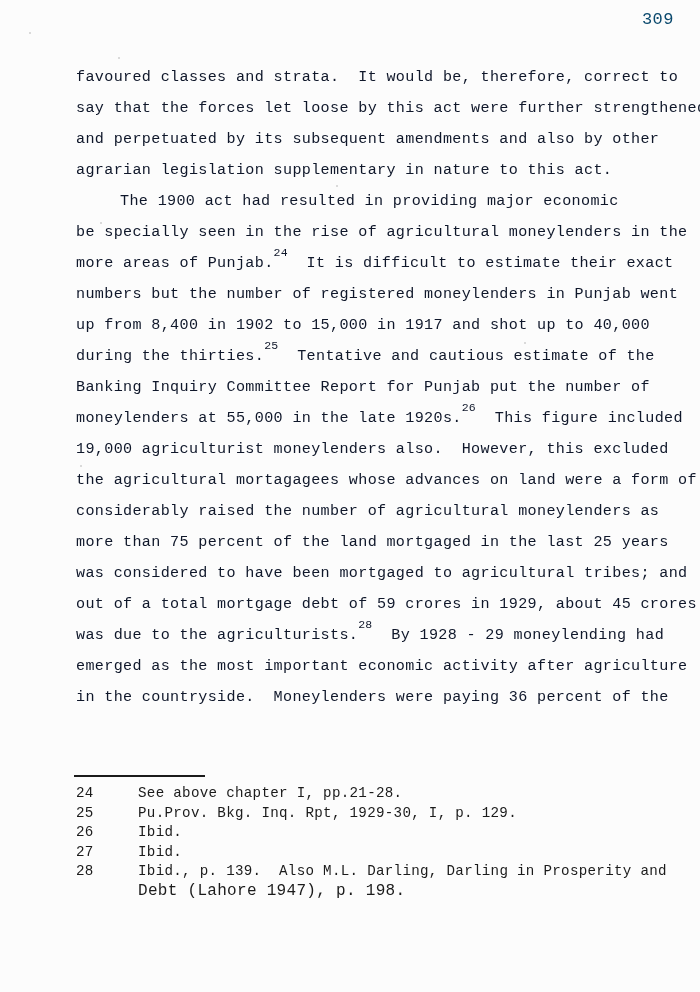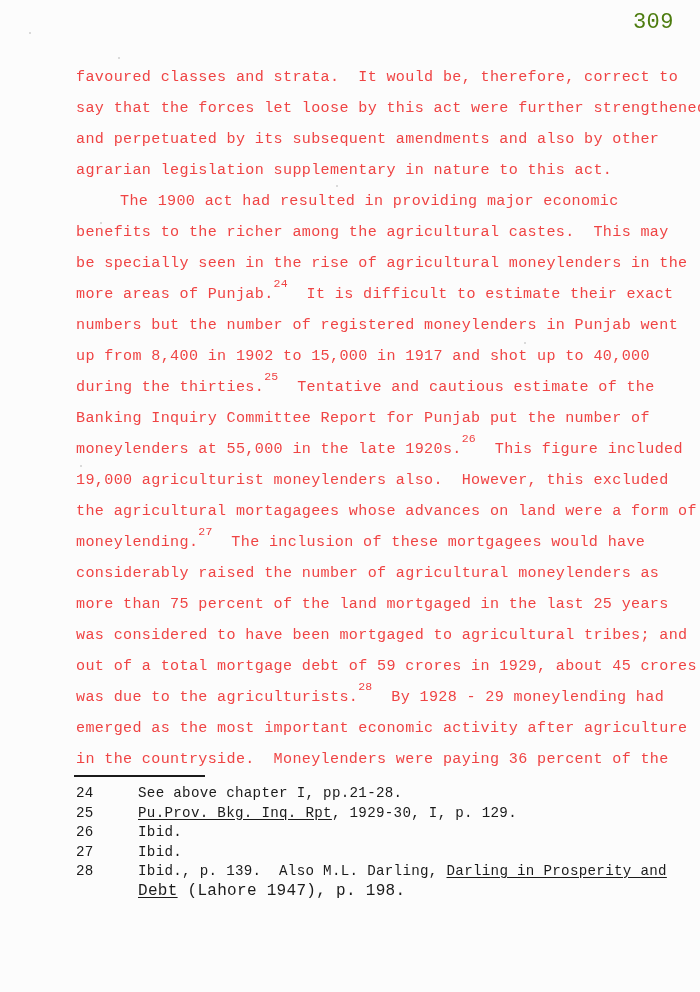--- a/index.html
+++ b/index.html
@@ -20,40 +20,40 @@
   .page {
     position: absolute;
     inset: 0;
   }
 
   
   .page-number {
     position: absolute;
     top: 10px;
     right: 26px;
-    font-size: 22px;
+    font-size: 17px;
     letter-spacing: 0.5px;
-    color: #4d7c0f;
+    color: #0c4a6e;
   }
 
   
   .body-block {
     position: absolute;
     left: 76px;
     top: 62px;
     width: 600px;
   }
 
   .line {
     height: 31px;
     line-height: 31px;
     font-size: 15.1px;
     letter-spacing: 0.35px;
     white-space: pre;
-    color: #ef4444;
+    color: #0f172a;
   }
 
   .indent {
     padding-left: 44px;
   }
 
   sup.fn {
     font-size: 11.5px;
     vertical-align: baseline;
     position: relative;
@@ -100,21 +100,20 @@
   .fn-cont {
     padding-left: 62px;
     height: 19.5px;
     line-height: 19.5px;
     font-size: 16px;
     letter-spacing: 0.3px;
     white-space: pre;
   }
 
   .u {
-    text-decoration: underline;
     text-underline-offset: 2px;
   }
 
   
   .speckle {
     position: absolute;
     width: 2px;
     height: 2px;
     background: #cfcfcf;
     border-radius: 50%;
@@ -128,38 +127,36 @@
   <div class="page-number">309</div>
 
   <div class="body-block">
 
     <div class="line">favoured classes and strata.  It would be, therefore, correct to</div>
     <div class="line">say that the forces let loose by this act were further strengthened</div>
     <div class="line">and perpetuated by its subsequent amendments and also by other</div>
     <div class="line">agrarian legislation supplementary in nature to this act.</div>
 
     <div class="line indent">The 1900 act had resulted in providing major economic</div>
-    <div class="line">benefits to the richer among the agricultural castes.  This may</div>
     <div class="line">be specially seen in the rise of agricultural moneylenders in the</div>
 
     <div class="line"><span>more areas of Punjab.</span><sup class="fn">24</sup><span>  It is difficult to estimate their exact</span></div>
 
     <div class="line">numbers but the number of registered moneylenders in Punjab went</div>
     <div class="line">up from 8,400 in 1902 to 15,000 in 1917 and shot up to 40,000</div>
 
     <div class="line"><span>during the thirties.</span><sup class="fn">25</sup><span>  Tentative and cautious estimate of the</span></div>
 
     <div class="line">Banking Inquiry Committee Report for Punjab put the number of</div>
 
     <div class="line"><span>moneylenders at 55,000 in the late 1920s.</span><sup class="fn">26</sup><span>  This figure included</span></div>
 
     <div class="line">19,000 agriculturist moneylenders also.  However, this excluded</div>
     <div class="line">the agricultural mortagagees whose advances on land were a form of</div>
 
-    <div class="line"><span>moneylending.</span><sup class="fn">27</sup><span>  The inclusion of these mortgagees would have</span></div>
 
     <div class="line">considerably raised the number of agricultural moneylenders as</div>
     <div class="line">more than 75 percent of the land mortgaged in the last 25 years</div>
     <div class="line">was considered to have been mortgaged to agricultural tribes; and</div>
     <div class="line">out of a total mortgage debt of 59 crores in 1929, about 45 crores</div>
 
     <div class="line"><span>was due to the agriculturists.</span><sup class="fn">28</sup><span>  By 1928 - 29 moneylending had</span></div>
 
     <div class="line">emerged as the most important economic activity after agriculture</div>
     <div class="line">in the countryside.  Moneylenders were paying 36 percent of the</div>

